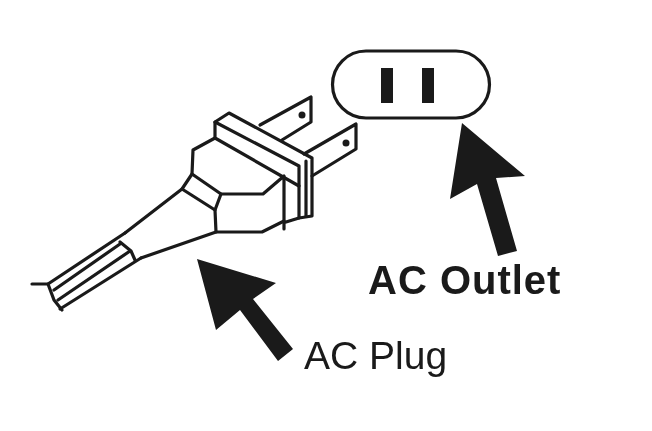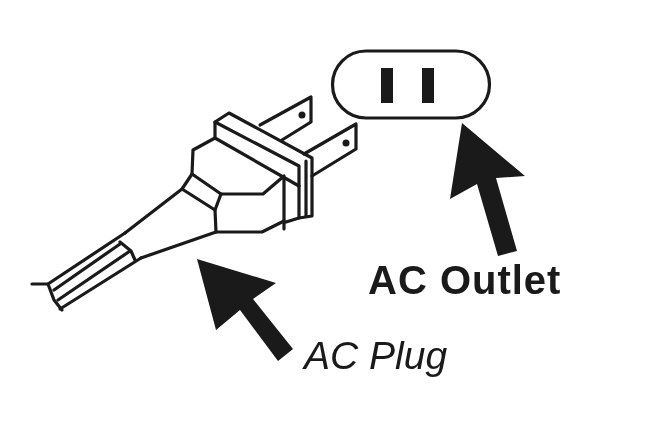--- a/index.html
+++ b/index.html
@@ -1,21 +1,21 @@
 <!DOCTYPE html>
 <html><head>
 <meta charset="utf-8">
 <style>
   html, body { margin: 0; padding: 0; background: #ffffff; }
   body { width: 652px; height: 431px; position: relative; overflow: hidden; }
   .stage { position: absolute; left: 10px; top: 0; width: 652px; height: 322px; }
   svg { position: absolute; left: 0; top: 0; }
   .label { position: absolute; color: #1a1a1a; white-space: nowrap; font-family: "Liberation Sans", sans-serif; }
   .label-outlet { left: 358px; top: 258px; font-size: 40px; font-weight: bold; letter-spacing: 1px; }
-  .label-plug { left: 294px; top: 334px; font-size: 39px; font-weight: normal; font-style: italic; }
+  .label-plug { left: 294px; top: 334px; font-size: 39px; font-weight: normal; }
 </style>
 </head>
 <body>
 
 <div class="stage">
   <svg width="652" height="431" viewBox="0 0 652 431" xmlns="http://www.w3.org/2000/svg">
     <g fill="none" stroke="#1a1a1a" stroke-width="3.2" stroke-linejoin="round" stroke-linecap="round">
 
       <g>
         <path d="M356,51 L446,51 A33,33 0 0 1 446,118 L356,118 A33,33 0 0 1 356,51 Z"></path>

